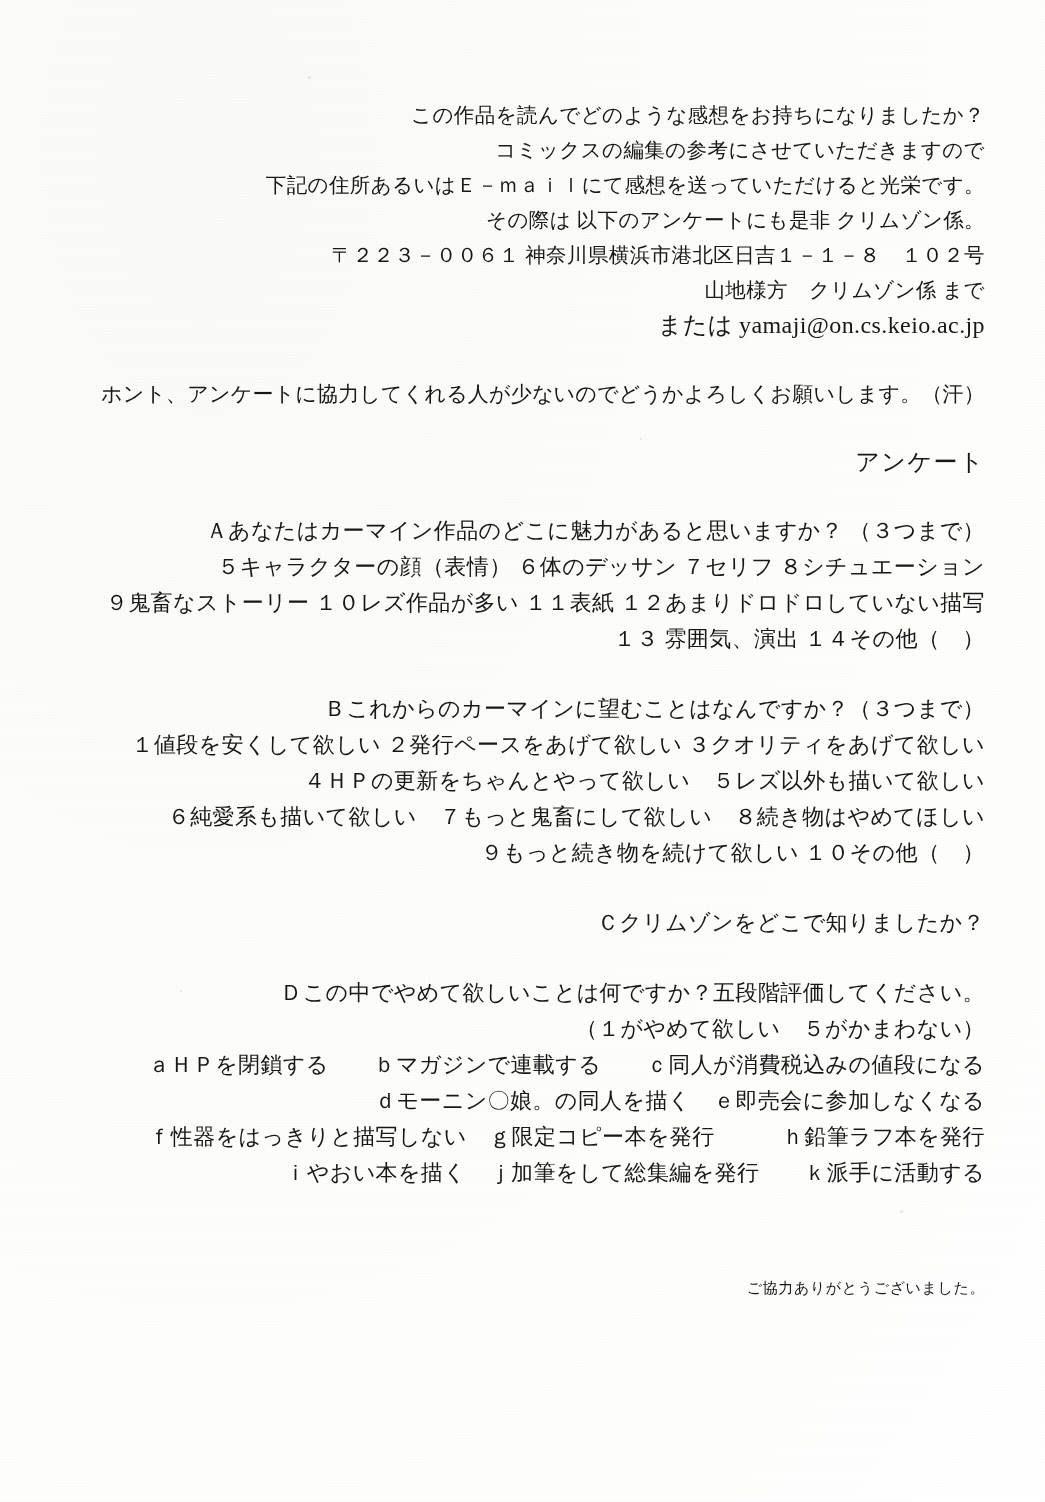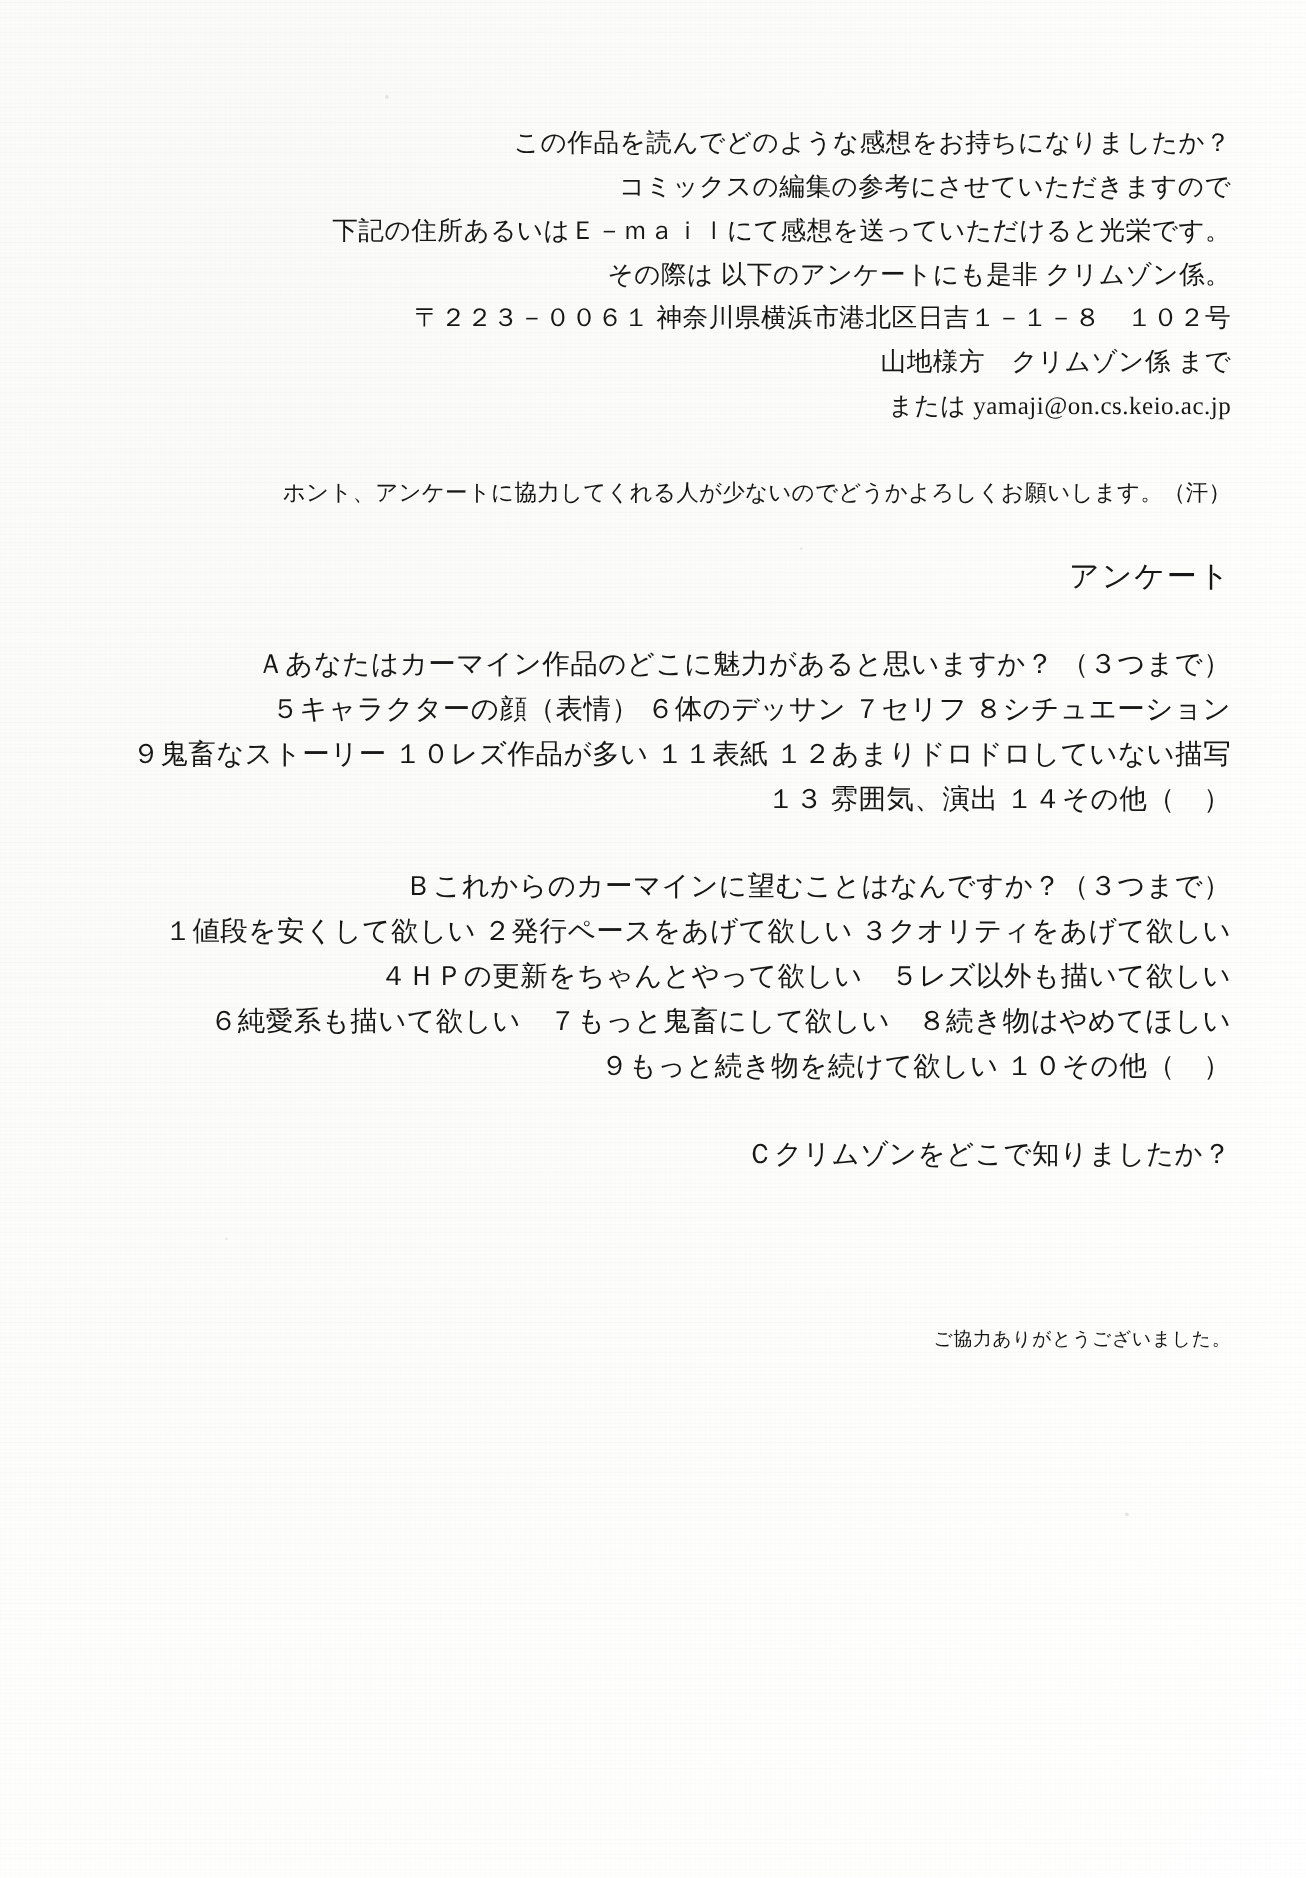--- a/index.html
+++ b/index.html
@@ -37,28 +37,28 @@
     color: #171717;
   }
   .blk {
     margin: 0;
   }
   .gap-sm { height: 18px; }
   .gap-md { height: 34px; }
   .gap-xl { height: 62px; }
 
   .email-line {
-    font-size: 20px;
+    font-size: 24px;
     line-height: 35px;
   }
   .mail {
     font-family: "Liberation Serif", serif;
   }
   .note {
-    font-size: 18px;
+    font-size: 21px;
     line-height: 34px;
     letter-spacing: 0.2px;
   }
   .heading {
     font-size: 24px;
     line-height: 34px;
     letter-spacing: 1.5px;
   }
   .q-block .line {
     font-size: 22px;
@@ -138,20 +138,28 @@
     </div>
 
     <div class="gap-md"></div>
 
     <div class="blk q-block">
       <div class="line">Ｃクリムゾンをどこで知りましたか？</div>
     </div>
 
     <div class="gap-md"></div>
 
+    <div class="blk q-block">
+      <div class="line">Ｄこの中でやめて欲しいことは何ですか？五段階評価してください。</div>
+      <div class="line">（１がやめて欲しい　５がかまわない）</div>
+      <div class="line">ａＨＰを閉鎖する　　ｂマガジンで連載する　　ｃ同人が消費税込みの値段になる</div>
+      <div class="line">ｄモーニン〇娘。の同人を描く　ｅ即売会に参加しなくなる</div>
+      <div class="line">ｆ性器をはっきりと描写しない　ｇ限定コピー本を発行　　　ｈ鉛筆ラフ本を発行</div>
+      <div class="line">ｉやおい本を描く　ｊ加筆をして総集編を発行　　ｋ派手に活動する</div>
+    </div>
 
     <div class="gap-xl"></div>
     <div class="gap-sm"></div>
 
     <div class="line thanks">ご協力ありがとうございました。</div>
 
   </div>
 </div>
 
 </body></html>

